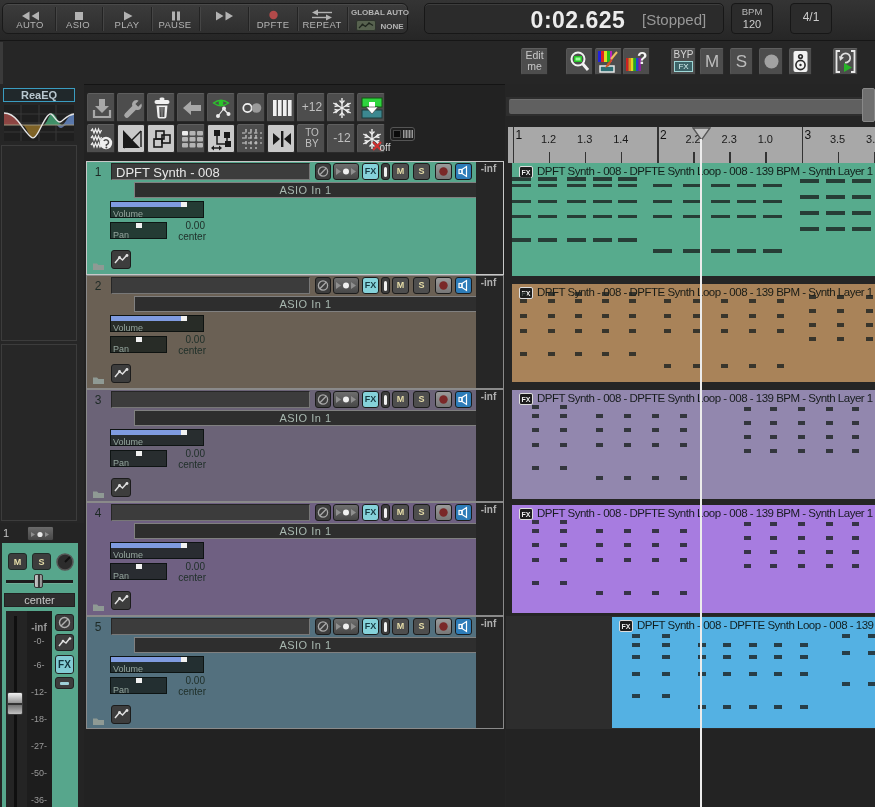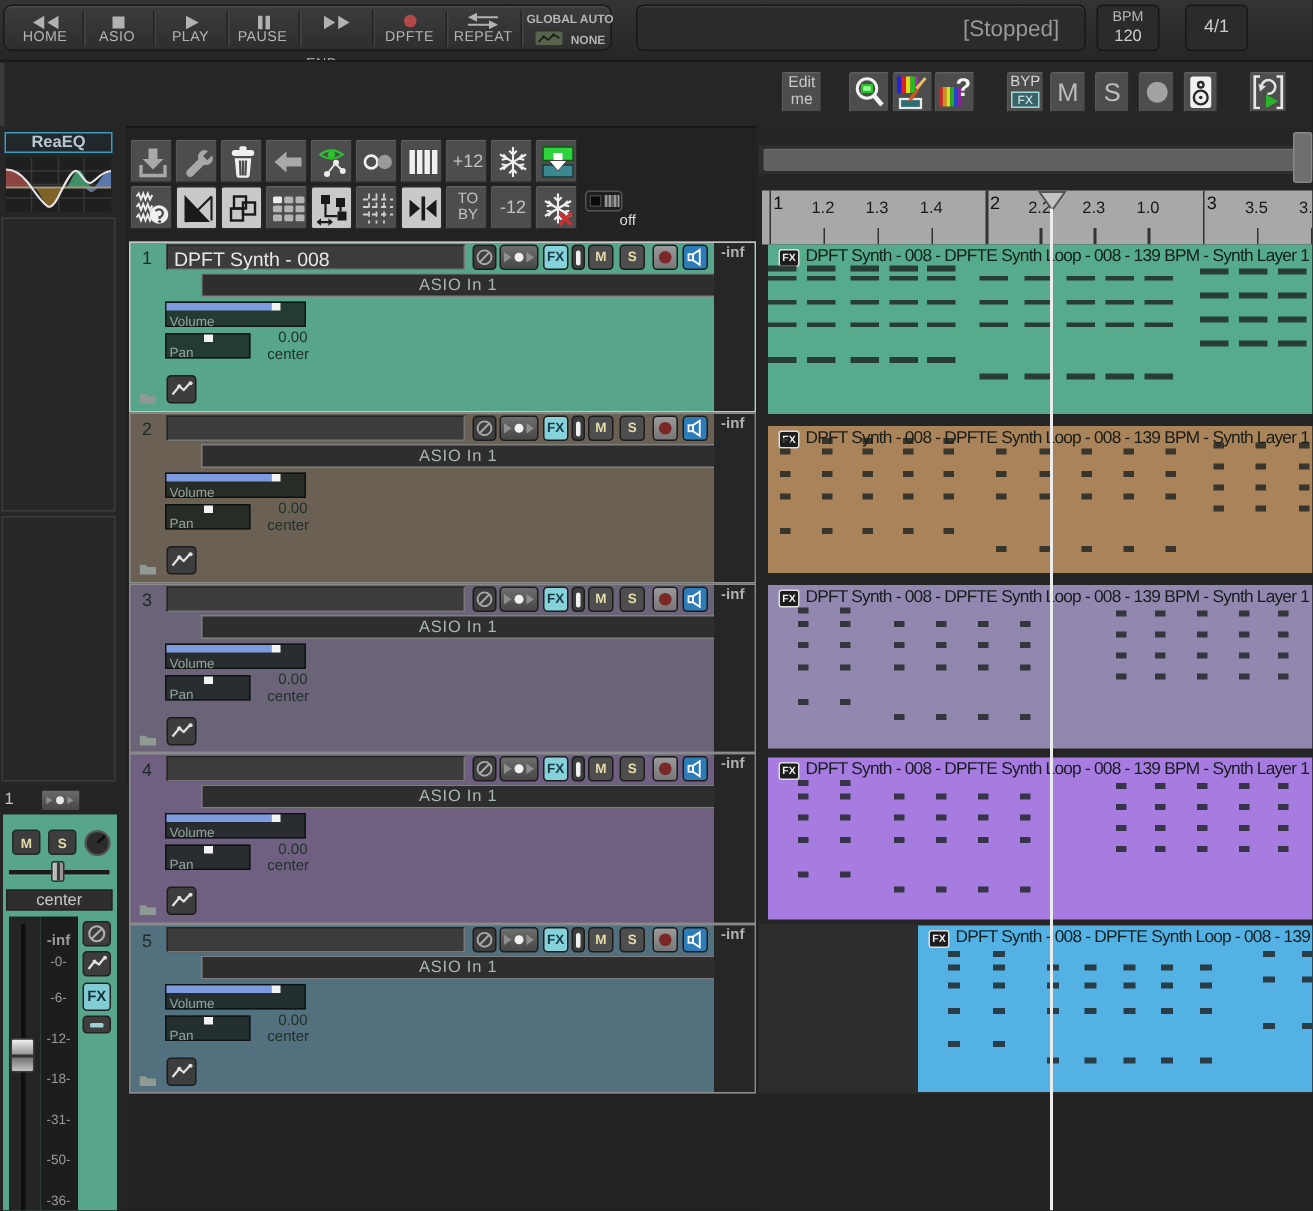--- a/index.html
+++ b/index.html
@@ -9,21 +9,21 @@
 .lbtn{position:absolute;background:#c9c9c9;border:1px solid #2a2a2a;border-radius:2px}
 .tt{color:#b3b3b3}
 </style></head><body>
 <div id="stage">
 <div class="abs" style="left:0;top:0;width:875px;height:40px;background:linear-gradient(#343434,#262626)"></div>
     <div class="abs" style="left:2px;top:3px;width:406px;height:31px;background:linear-gradient(#3c3c3c,#2e2e2e);border:1px solid #191919;border-radius:6px;box-shadow:inset 0 1px 0 #4a4a4a"></div>
     <div class="abs" style="left:21px;top:7px"><svg width="19" height="10">
         <polygon points="8.5,0.5 8.5,9.5 1,5" fill="#b2b2b2"></polygon>
         <polygon points="18,0.5 18,9.5 10.5,5" fill="#b2b2b2"></polygon>
       </svg></div>
-    <div class="abs tt" style="left:7px;top:19px;width:46px;text-align:center;font-size:9.5px;letter-spacing:.3px">HOME</div>
+    <div class="abs tt" style="left:7px;top:19px;width:46px;text-align:center;font-size:9.5px;letter-spacing:.3px">AUTO</div>
     <div class="abs" style="left:74px;top:7px"><svg width="10" height="10">
         <rect x="1" y="1" width="8" height="8" fill="#b2b2b2"></rect>
       </svg></div>
     <div class="abs tt" style="left:58px;top:19px;width:40px;text-align:center;font-size:9.5px;letter-spacing:.3px">ASIO</div>
     <div class="abs" style="left:123px;top:7px"><svg width="10" height="10">
         <polygon points="1,0.5 9.5,5 1,9.5" fill="#b2b2b2"></polygon>
       </svg></div>
     <div class="abs tt" style="left:107px;top:19px;width:40px;text-align:center;font-size:9.5px;letter-spacing:.3px">PLAY</div>
     <div class="abs" style="left:171px;top:7px"><svg width="10" height="10">
         <rect x="1" y="0.5" width="3" height="9" fill="#b2b2b2"></rect>
@@ -56,20 +56,21 @@
     <div class="abs tt" style="left:351px;top:8px;width:56px;text-align:right;font-size:8px;font-weight:bold;letter-spacing:0;white-space:nowrap">GLOBAL AUTO</div>
     <div class="abs" style="left:356px;top:20px;width:20px;height:11px;background:#57624f;border:1px solid #2e342c;border-radius:2px">
       <svg width="18" height="9" style="display:block">
         <path d="M2 7 L5.5 3.5 L8.5 5.5 L12 2 L16 4.5" stroke="#1d241c" stroke-width="1.2" fill="none"></path>
         <circle cx="5.5" cy="3.5" r="1" fill="#1d241c"></circle>
         <circle cx="12" cy="2.5" r="1" fill="#1d241c"></circle>
       </svg>
     </div>
     <div class="abs tt" style="left:379px;top:21.5px;width:26px;text-align:center;font-size:8px;font-weight:bold">NONE</div>
     <div class="abs" style="left:424px;top:3px;width:300px;height:31px;background:#2b2b2b;border:1px solid #171717;border-radius:5px;box-shadow:inset 0 1px 0 #3d3d3d"></div>
+    <div class="abs" style="left:478px;top:7px;width:200px;text-align:center;font-size:23px;font-weight:bold;color:#ececec;letter-spacing:.5px">0:02.625</div>
     <div class="abs" style="left:642px;top:11px;font-size:15px;color:#989898">[Stopped]</div>
     <div class="abs" style="left:731px;top:3px;width:42px;height:31px;background:#2b2b2b;border:1px solid #171717;border-radius:4px"></div>
     <div class="abs" style="left:731px;top:6px;width:42px;text-align:center;font-size:9.5px;color:#b8b8b8">BPM</div>
     <div class="abs" style="left:731px;top:18px;width:42px;text-align:center;font-size:11px;color:#cccccc">120</div>
     <div class="abs" style="left:790px;top:3px;width:42px;height:31px;background:#2b2b2b;border:1px solid #171717;border-radius:4px"></div>
     <div class="abs" style="left:790px;top:10px;width:42px;text-align:center;font-size:12px;color:#cccccc">4/1</div>
     <div class="abs" style="left:0;top:40px;width:875px;height:44px;background:#262626;border-top:1px solid #161616"></div>
     <div class="abs" style="left:0;top:42px;width:3px;height:42px;background:#3a3a3a"></div>
     <div class="tbtn" style="left:521px;top:48px;width:27px;height:27px"></div>
     <div class="abs" style="left:521px;top:50px;width:27px;text-align:center;font-size:10.5px;line-height:11px;color:#c9c9c9">Edit<br>me</div>
@@ -170,21 +171,21 @@
     </div>
     <div class="abs" style="left:4px;top:593px;width:71px;height:14px;background:#2e2e2e;border:1px solid #222;font-size:11px;color:#c8c8c8;text-align:center;line-height:12px">center</div>
     <div class="abs" style="left:6px;top:611px;width:21px;height:196px;background:#242424"></div>
     <div class="abs" style="left:27px;top:611px;width:25px;height:196px;background:#1d1d1d"></div>
     <div class="abs" style="left:14px;top:616px;width:3px;height:191px;background:#0f0f0f"></div>
     <div class="abs" style="left:27px;top:622px;width:24px;text-align:center;font-size:10px;font-weight:bold;color:#9a9a9a">-inf</div>
     <div class="abs" style="left:27px;top:636px;width:24px;text-align:center;font-size:9px;font-weight:normal;color:#9a9a9a">-0-</div>
     <div class="abs" style="left:27px;top:660px;width:24px;text-align:center;font-size:9px;font-weight:normal;color:#9a9a9a">-6-</div>
     <div class="abs" style="left:27px;top:687px;width:24px;text-align:center;font-size:9px;font-weight:normal;color:#9a9a9a">-12-</div>
     <div class="abs" style="left:27px;top:714px;width:24px;text-align:center;font-size:9px;font-weight:normal;color:#9a9a9a">-18-</div>
-    <div class="abs" style="left:27px;top:741px;width:24px;text-align:center;font-size:9px;font-weight:normal;color:#9a9a9a">-31-</div>
+    <div class="abs" style="left:27px;top:741px;width:24px;text-align:center;font-size:9px;font-weight:normal;color:#9a9a9a">-27-</div>
     <div class="abs" style="left:27px;top:768px;width:24px;text-align:center;font-size:9px;font-weight:normal;color:#9a9a9a">-50-</div>
     <div class="abs" style="left:27px;top:795px;width:24px;text-align:center;font-size:9px;font-weight:normal;color:#9a9a9a">-36-</div>
     <div class="abs" style="left:7px;top:692px;width:16px;height:23px;background:linear-gradient(#f2f2f2,#9a9a9a 45%,#6f6f6f 55%,#c2c2c2);border:1px solid #3a3a3a;border-radius:2px">
       <div style="position:absolute;left:0;top:10px;width:14px;height:2px;background:#333"></div>
     </div>
     <div class="abs" style="left:55px;top:614px;width:19px;height:17px;background:#3d3d3d;border:1px solid #222;border-radius:3px"><svg width="17" height="15">
         <circle cx="8.5" cy="7.5" r="5" fill="none" stroke="#b0b0b0" stroke-width="1.4"></circle>
         <line x1="5" y1="11" x2="12" y2="4" stroke="#b0b0b0" stroke-width="1.4"></line>
       </svg></div>
     <div class="abs" style="left:55px;top:634px;width:19px;height:17px;background:#3d3d3d;border:1px solid #222;border-radius:3px"><svg width="17" height="15">
@@ -378,21 +379,21 @@
           <g stroke="#d03030" stroke-width="2.2">
             <line x1="13" y1="15" x2="21" y2="23"></line>
             <line x1="21" y1="15" x2="13" y2="23"></line>
           </g>
         </svg></div>
     </div>
     <div class="abs" style="left:390px;top:127px;width:25px;height:14px;background:#1f1f1f;border:1px solid #555;border-radius:3px">
       <div style="position:absolute;left:2px;top:2px;width:8px;height:8px;background:#0a0a0a;border:1px solid #444"></div>
       <div style="position:absolute;left:12px;top:2px;width:10px;height:8px;background:repeating-linear-gradient(90deg,#9a9a9a 0 1.5px,#5a5a5a 1.5px 3px)"></div>
     </div>
-    <div class="abs" style="left:398px;top:142px;width:26px;text-align:right;font-size:10px;color:#d8d8d8">off</div>
+    <div class="abs" style="left:372px;top:142px;width:26px;text-align:center;font-size:10px;color:#d8d8d8">off</div>
     <div class="abs" style="left:86px;top:161px;width:418px;height:114px;background:#57a68c;border:1px solid #c8c8c8"></div>
     <div class="abs" style="left:88px;top:165px;width:20px;text-align:center;font-size:12px;color:#1e2a26">1</div>
     <div class="abs" style="left:111px;top:163px;width:199px;height:17px;background:#3c3c3c;border:1px solid #262626;border-bottom-color:#777;border-right-color:#777"></div>
     <div class="abs" style="left:116px;top:165px;font-size:13px;color:#e8e8e8">DPFT Synth - 008</div>
     <div class="abs" style="left:315px;top:163px;width:16px;height:17px;background:#3d3d3d;border:1px solid #1c1c1c;border-radius:3px"><svg width="14" height="15">
         <circle cx="7" cy="7.5" r="4.6" fill="none" stroke="#a8a8a8" stroke-width="1.3"></circle>
         <line x1="3.6" y1="11" x2="10.4" y2="4" stroke="#a8a8a8" stroke-width="1.3"></line>
       </svg></div>
     <div class="abs" style="left:333px;top:163px;width:26px;height:17px;background:linear-gradient(#6e6e6e,#474747);border:1px solid #1c1c1c;border-radius:3px"><svg width="24" height="15">
         <polygon points="2,4 7,7.5 2,11" fill="#8f8f8f"></polygon>

